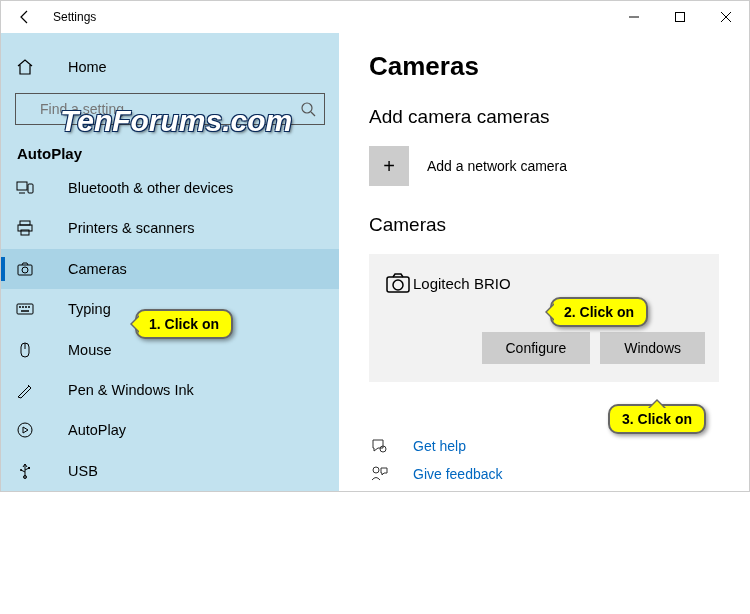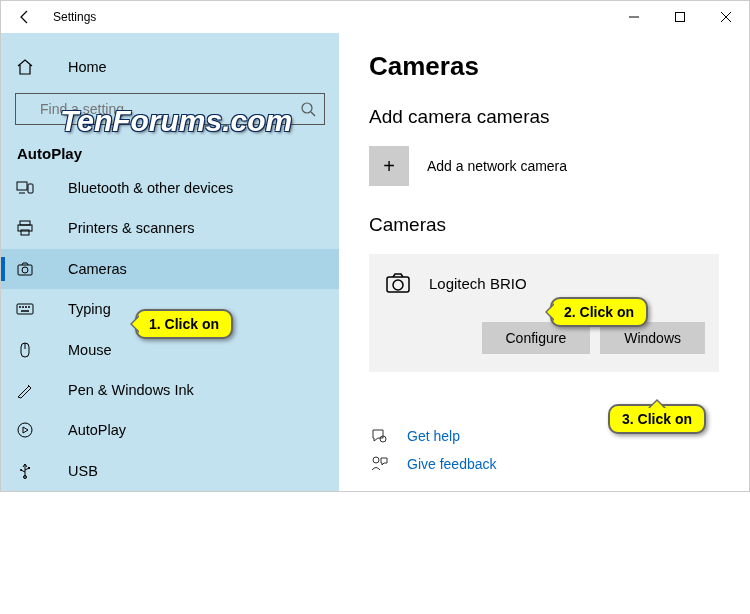--- a/index.html
+++ b/index.html
@@ -30,27 +30,27 @@
   .searchbox input { flex:1; background:transparent; border:none; outline:none; font-size:14px; color:#555;margin-left:12px; }
   .section-header { font-weight:600; font-size:15px; padding: 10px 16px 6px 16px; }
   .nav-item.selected { background: #a9d3e6; position:relative; }
   .nav-item.selected::before { content:""; position:absolute; left:0; top:8px; bottom:8px; width:4px; background:#0067c0; }
   .content { flex:1; padding: 8px 0 0 30px; overflow:auto; }
   h1.page-title { font-weight:600; font-size:26px; margin: 10px 0 24px 0; }
   h2.sub { font-weight:400; font-size:19px; margin: 0 0 18px 0; }
   .add-row { display:flex; align-items:center; gap:18px; margin-bottom: 28px; }
   .plus-tile { width:40px; height:40px; background:#ccc; display:flex; align-items:center; justify-content:center; font-size:20px; font-weight:300;}
   .device-card { background:#f2f2f2; margin-right:30px; padding: 14px 14px 18px 14px;}
-  .device-head { display:flex; align-items:center; gap:16px;}
+  .device-head { display:flex; align-items:center; }
   .cam-icon { width:30px; height:30px; display:flex; align-items:center; justify-content:center;}
   .device-name { font-size:15px;}
-  .device-actions { display:flex; justify-content:flex-end; gap:10px; margin-top: 24px;}
+  .device-actions { display:flex; justify-content:flex-end; gap:10px; margin-top: 34px;}
   .btn-grey { background:#ccc; border:none; height:32px; padding:0 24px; font-size:14px; font-family:inherit;}
   .help-links { margin-top: 54px; }
-  .help-row { display:flex; align-items:center; gap:18px; margin-bottom: 8px;}
+  .help-row { display:flex; align-items:center; gap:24px; margin-bottom: 8px;}
   .help-row a { color:#0067c0; text-decoration:none; font-size:14px;}
   .help-row .icon { width:20px; height:20px; display:flex; align-items:center; justify-content:center; color:#333;}
 
   .callout { position:absolute; background:#ffff00; border:2px solid #666; border-radius:10px; padding:5px 12px; font-weight:700; font-size:14px; box-shadow: 2px 2px 4px rgba(0,0,0,.4); white-space:nowrap; pointer-events:none;}
   .callout-tail-left::after { content:""; position:absolute; left:-12px; top:50%; transform:translateY(-50%); border:7px solid transparent; border-right-color:#ffff00; }
   .callout-tail-left::before { content:""; position:absolute; left:-16px; top:50%; transform:translateY(-50%); border:9px solid transparent; border-right-color:#666; }
   .callout-tail-up::after { content:""; position:absolute; top:-12px; left:50%; transform:translateX(-50%); border:7px solid transparent; border-bottom-color:#ffff00; }
   .callout-tail-up::before { content:""; position:absolute; top:-16px; left:50%; transform:translateX(-50%); border:9px solid transparent; border-bottom-color:#666; }
 
   .watermark { position:absolute; left:60px; top:104px; font-family: "Trebuchet MS", Arial, sans-serif; font-size:30px; font-weight:700; font-style:italic; color:#fff; text-shadow: -1px -1px 0 #0a2a5a, 1px -1px 0 #0a2a5a, -1px 1px 0 #0a2a5a, 1px 1px 0 #0a2a5a, 2px 2px 3px rgba(0,0,0,.5); pointer-events:none;}

